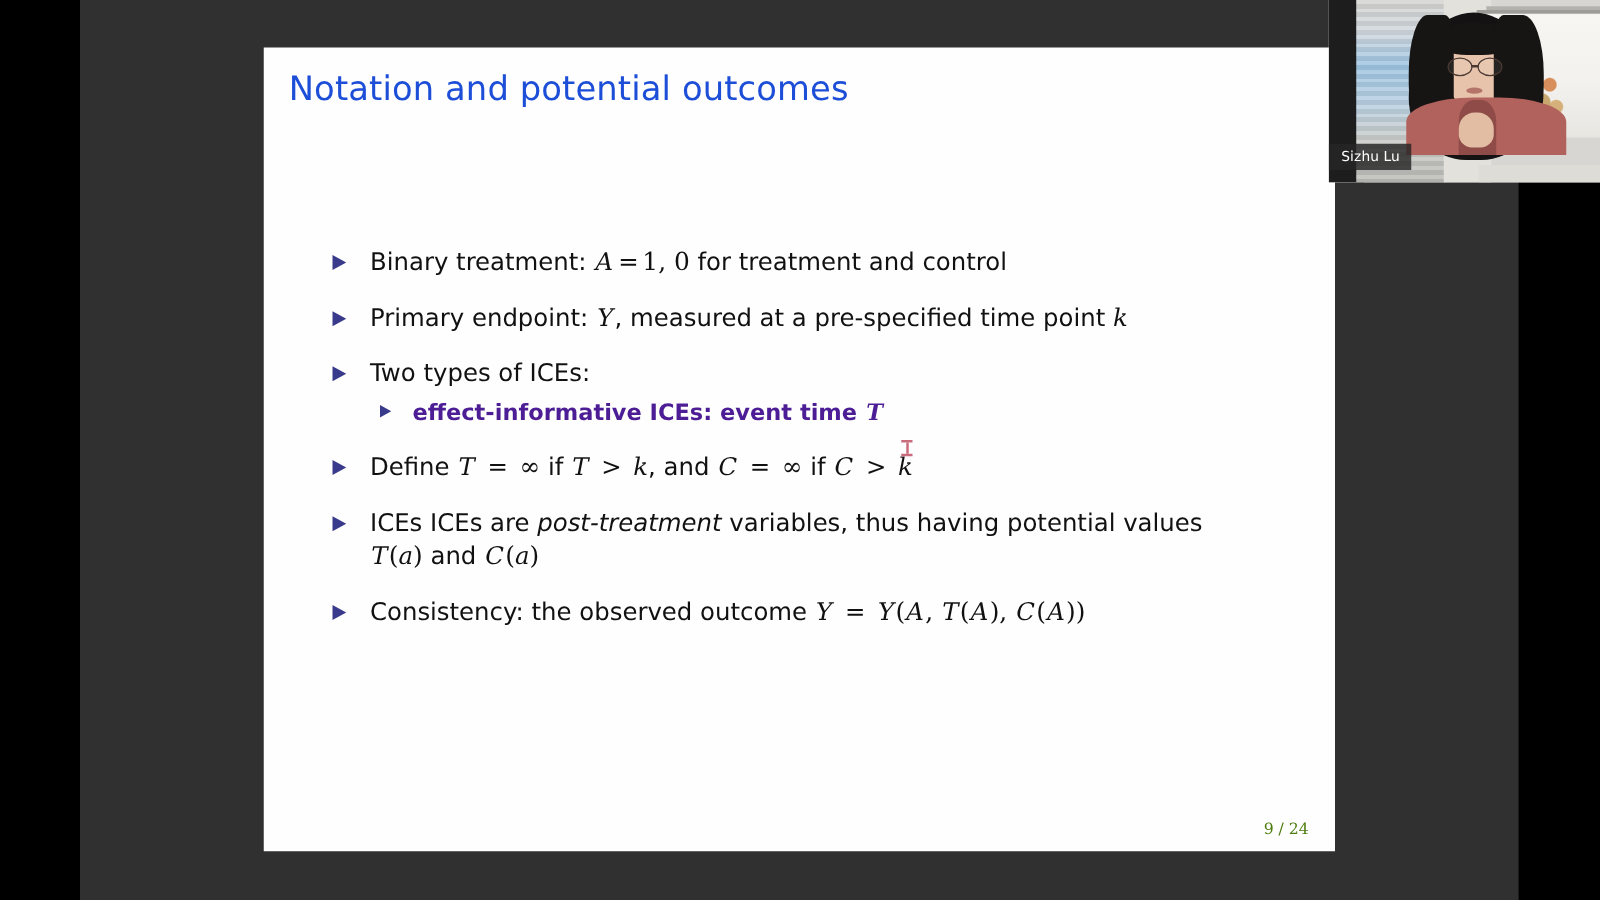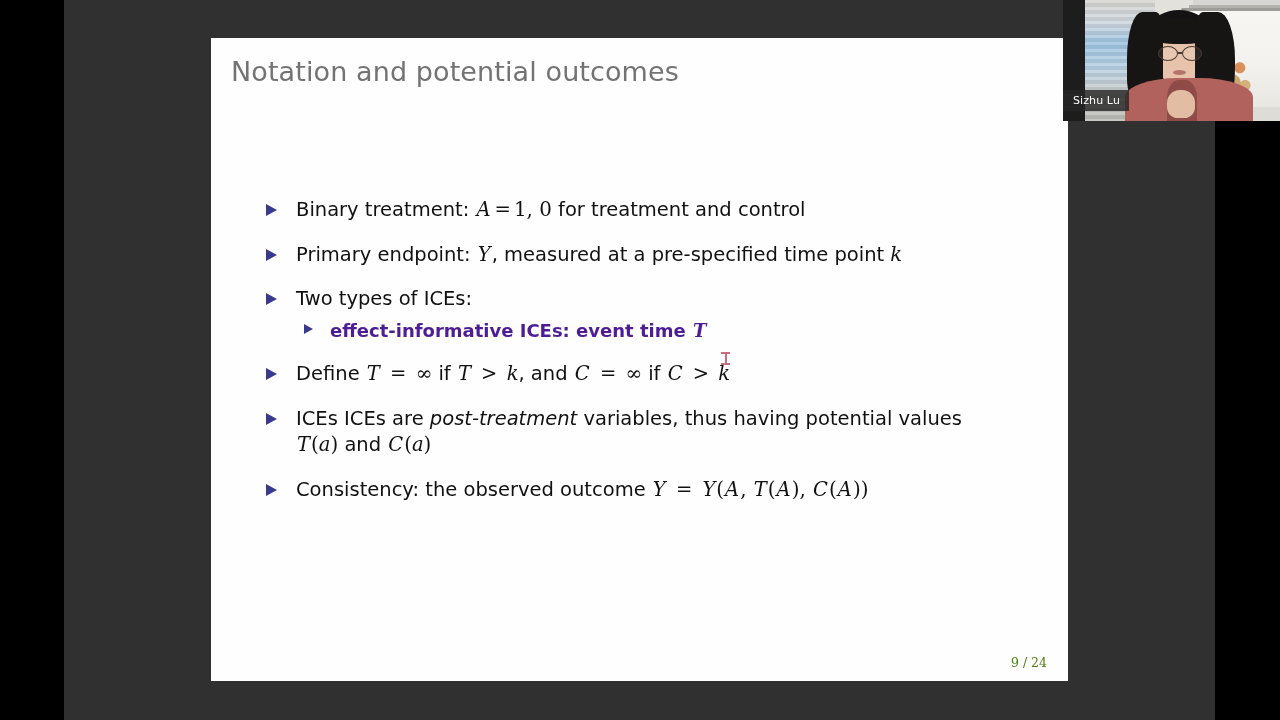--- a/index.html
+++ b/index.html
@@ -23,21 +23,21 @@
   .slide {
     position:absolute; left:211px; top:38px;
     width:857px; height:643px;
     background:#fefefe;
     overflow:hidden;
   }
   .slide-title {
     position:absolute; left:20px; top:18px;
     font-family:"DejaVu Sans", sans-serif;
     font-size:27px;
-    color:#737373;
+    color:#1d4ed8;
     letter-spacing:.1px;
     white-space:nowrap;
   }
   .slide-body {
     position:absolute; left:46px; top:140px; right:12px;
     font-family:"DejaVu Sans", sans-serif;
     color:#111;
   }
 
   ul.bullets { list-style:none; }
@@ -83,21 +83,21 @@
   .ital { font-style:italic;text-align:right; }
 
   .page-number {
     position:absolute; right:21px; bottom:11px;
     font-family:"DejaVu Serif", serif;
     font-size:12.5px; color:#4d7c0f;
   }
 
   
   .webcam {
-    position:absolute; left:1063px; top:0; width:217px; height:121px;
+    position:absolute; left:1063px; top:0; width:217px; height:146px;
     overflow:hidden;
     background:#d8d6d2;
   }
   .wc-wallL { position:absolute; left:0; top:0; width:28px; height:100%; background:#1d1d1d; }
   .wc-blinds {
     position:absolute; left:22px; top:0; width:72px; height:100%;
     background:linear-gradient(180deg,#d4d3cf 0%,#cfd6dd 18%,#9cc3e0 36%,#b9cfe0 58%,#c9cac6 78%,#b9b9b5 100%);
   }
   .wc-blinds::after{
     content:""; position:absolute; inset:0;

